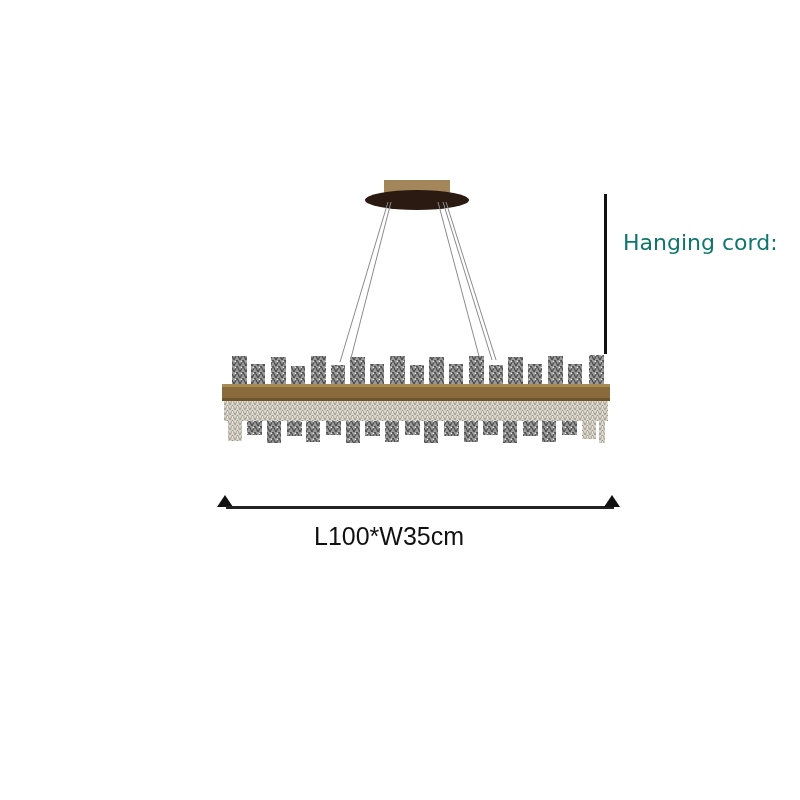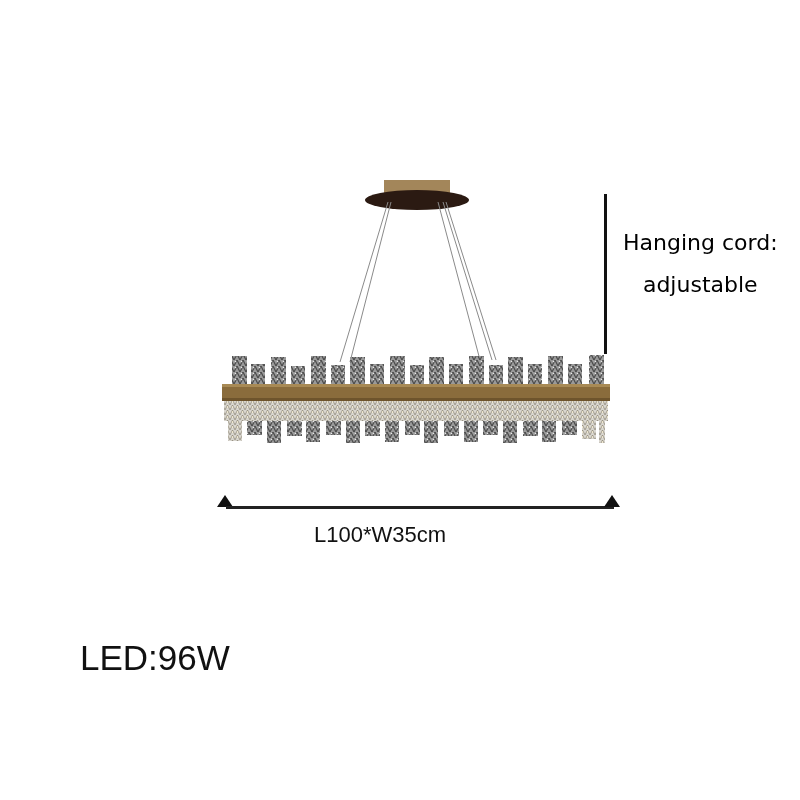--- a/index.html
+++ b/index.html
@@ -1,41 +1,40 @@
 <!DOCTYPE html>
 <html><head>
   <meta charset="utf-8">
   <style>
     html, body { margin:0; padding:0; background:#ffffff; }
     #canvas {
       position:relative; width:800px; height:800px; background:#ffffff; overflow:hidden;
     }
     .cord-spec {
       position:absolute; left:623px; top:222px;
-      font-family:"DejaVu Sans", sans-serif; font-size:22px; color:#000000;
+      font-family:"DejaVu Sans", sans-serif; font-size:22px; color:#0f766e;
       line-height:42px;
-      text-align:center;
     }
     .cord-spec div { white-space:nowrap; }
     .vline {
       position:absolute; left:604px; top:194px; width:3px; height:160px; background:#111;
     }
     .dim-line {
       position:absolute; left:226px; top:506px; width:388px; height:3px; background:#222;
     }
     .arrow {
       position:absolute; top:495px; width:0; height:0;
       border-left:8px solid transparent; border-right:8px solid transparent;
       border-bottom:12px solid #111;
     }
     .arrow.left { left:217px; }
     .arrow.right { left:604px; }
     .dim-label {
       position:absolute; left:314px; top:522px;
-      font-family:"Liberation Sans", sans-serif; font-size:22px; color:#111;
+      font-family:"Liberation Sans", sans-serif; font-size:25px; color:#111;
     }
     .power-label {
       position:absolute; left:80px; top:638px;
       font-family:"Liberation Sans", sans-serif; font-size:35px; color:#111;
     }
     svg.lamp { position:absolute; left:0; top:0; }
   </style>
 </head>
 <body>
 
@@ -117,22 +116,20 @@
       <rect x="542" y="421" width="14" height="21" fill="url(#tex)"></rect>
       <rect x="562" y="421" width="15" height="14" fill="url(#tex)"></rect>
       <rect x="582" y="421" width="14" height="18" fill="url(#tex2)"></rect>
       <rect x="599" y="421" width="6" height="22" fill="url(#tex2)"></rect>
     </g>
   </svg>
 
   <div class="vline"></div>
   <div class="cord-spec">
     <div>Hanging cord:</div>
-    <div>adjustable</div>
   </div>
 
   <div class="arrow left"></div>
   <div class="dim-line"></div>
   <div class="arrow right"></div>
   <div class="dim-label">L100*W35cm</div>
 
-  <div class="power-label">LED:96W</div>
 </div>
 
 </body></html>

